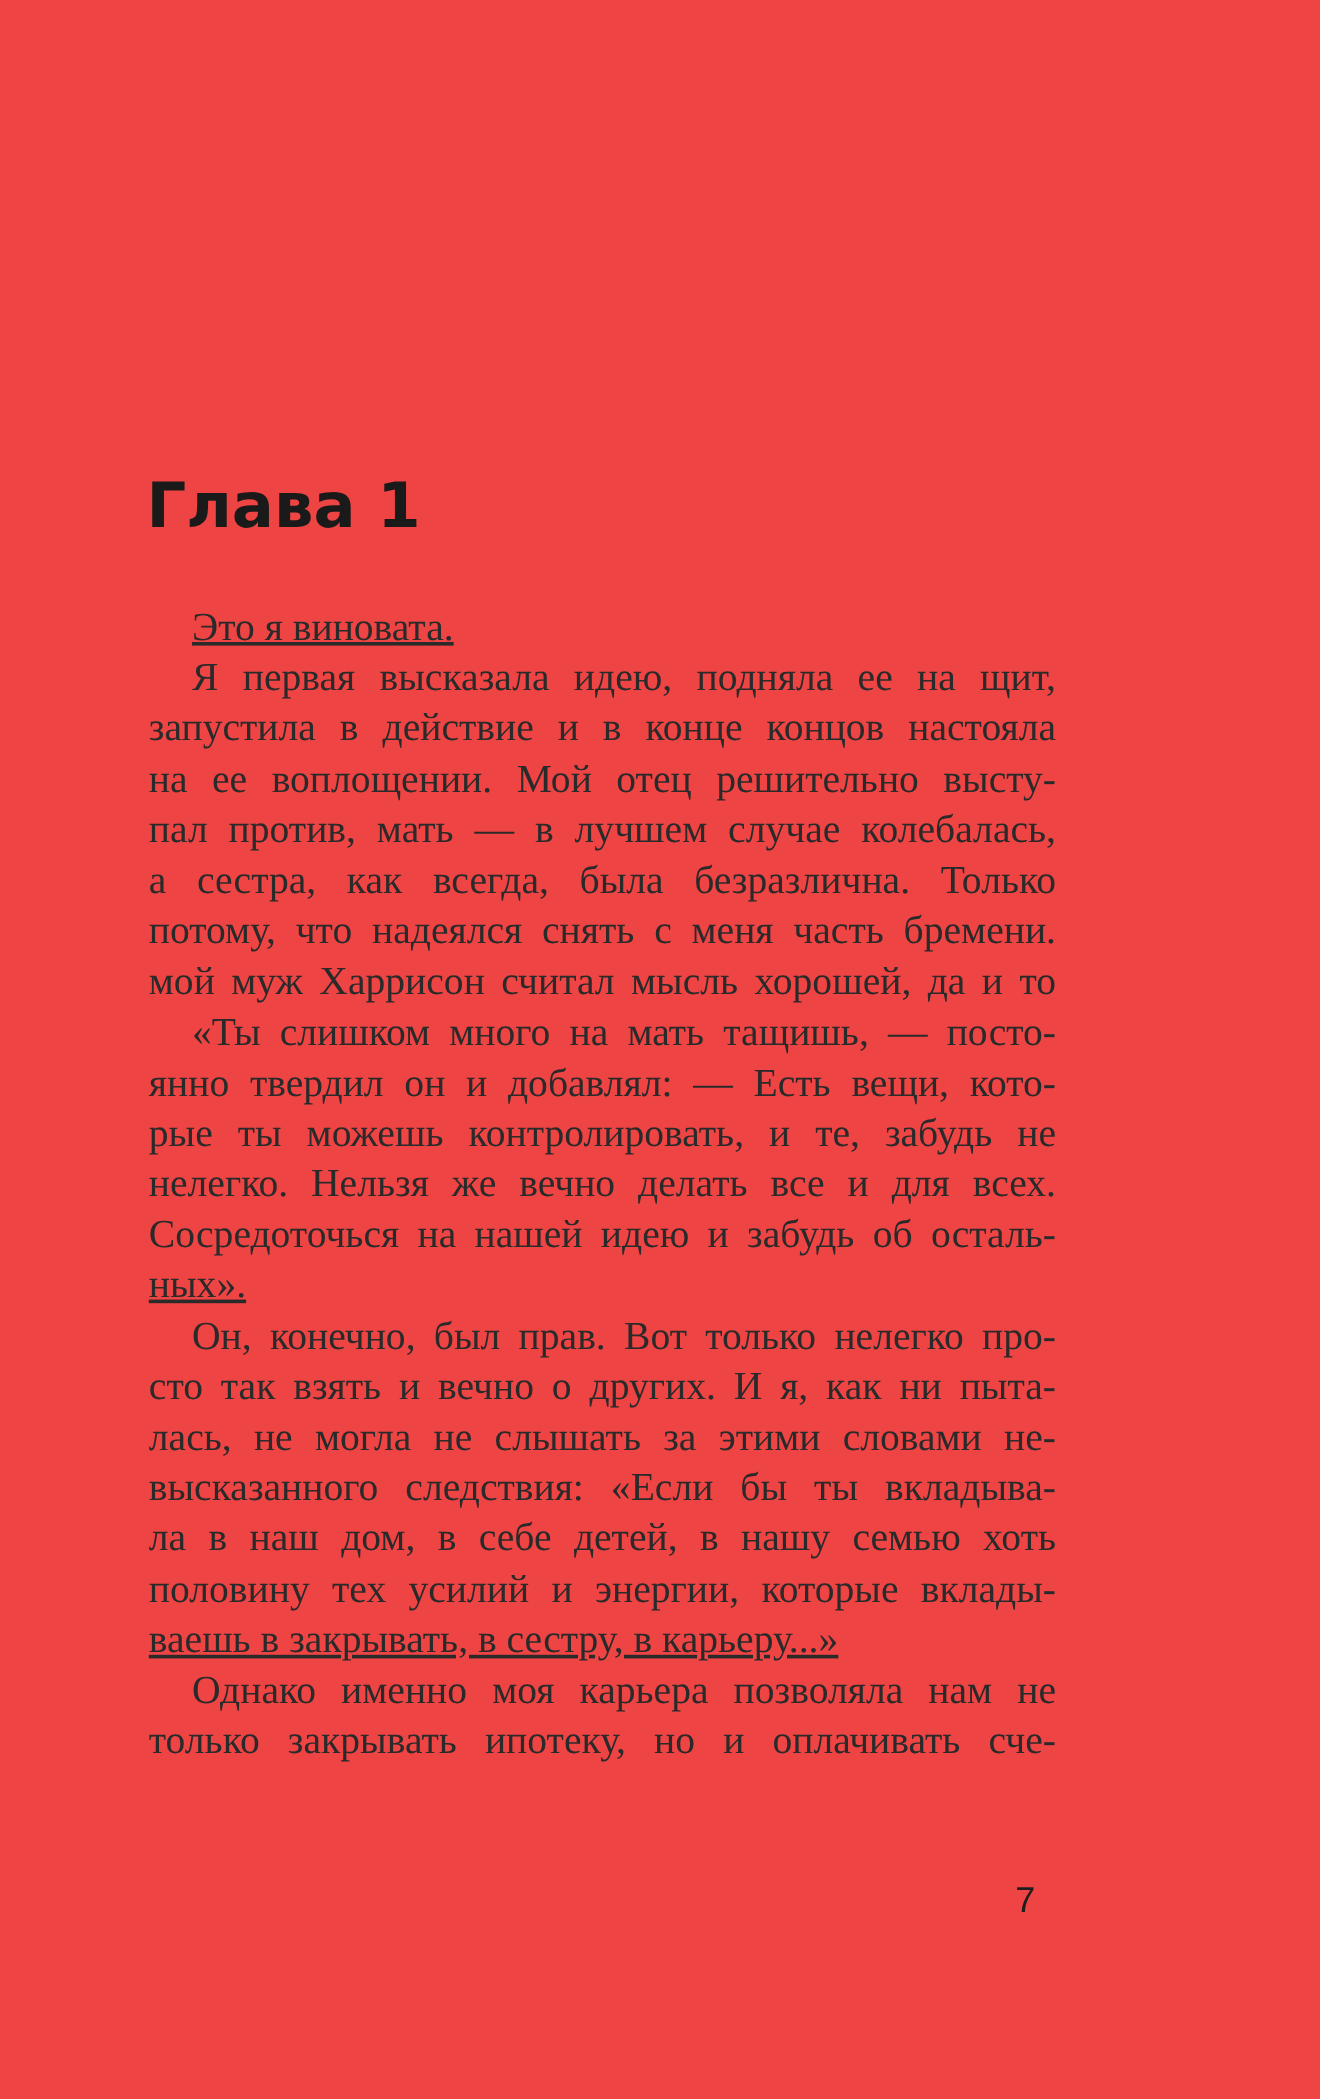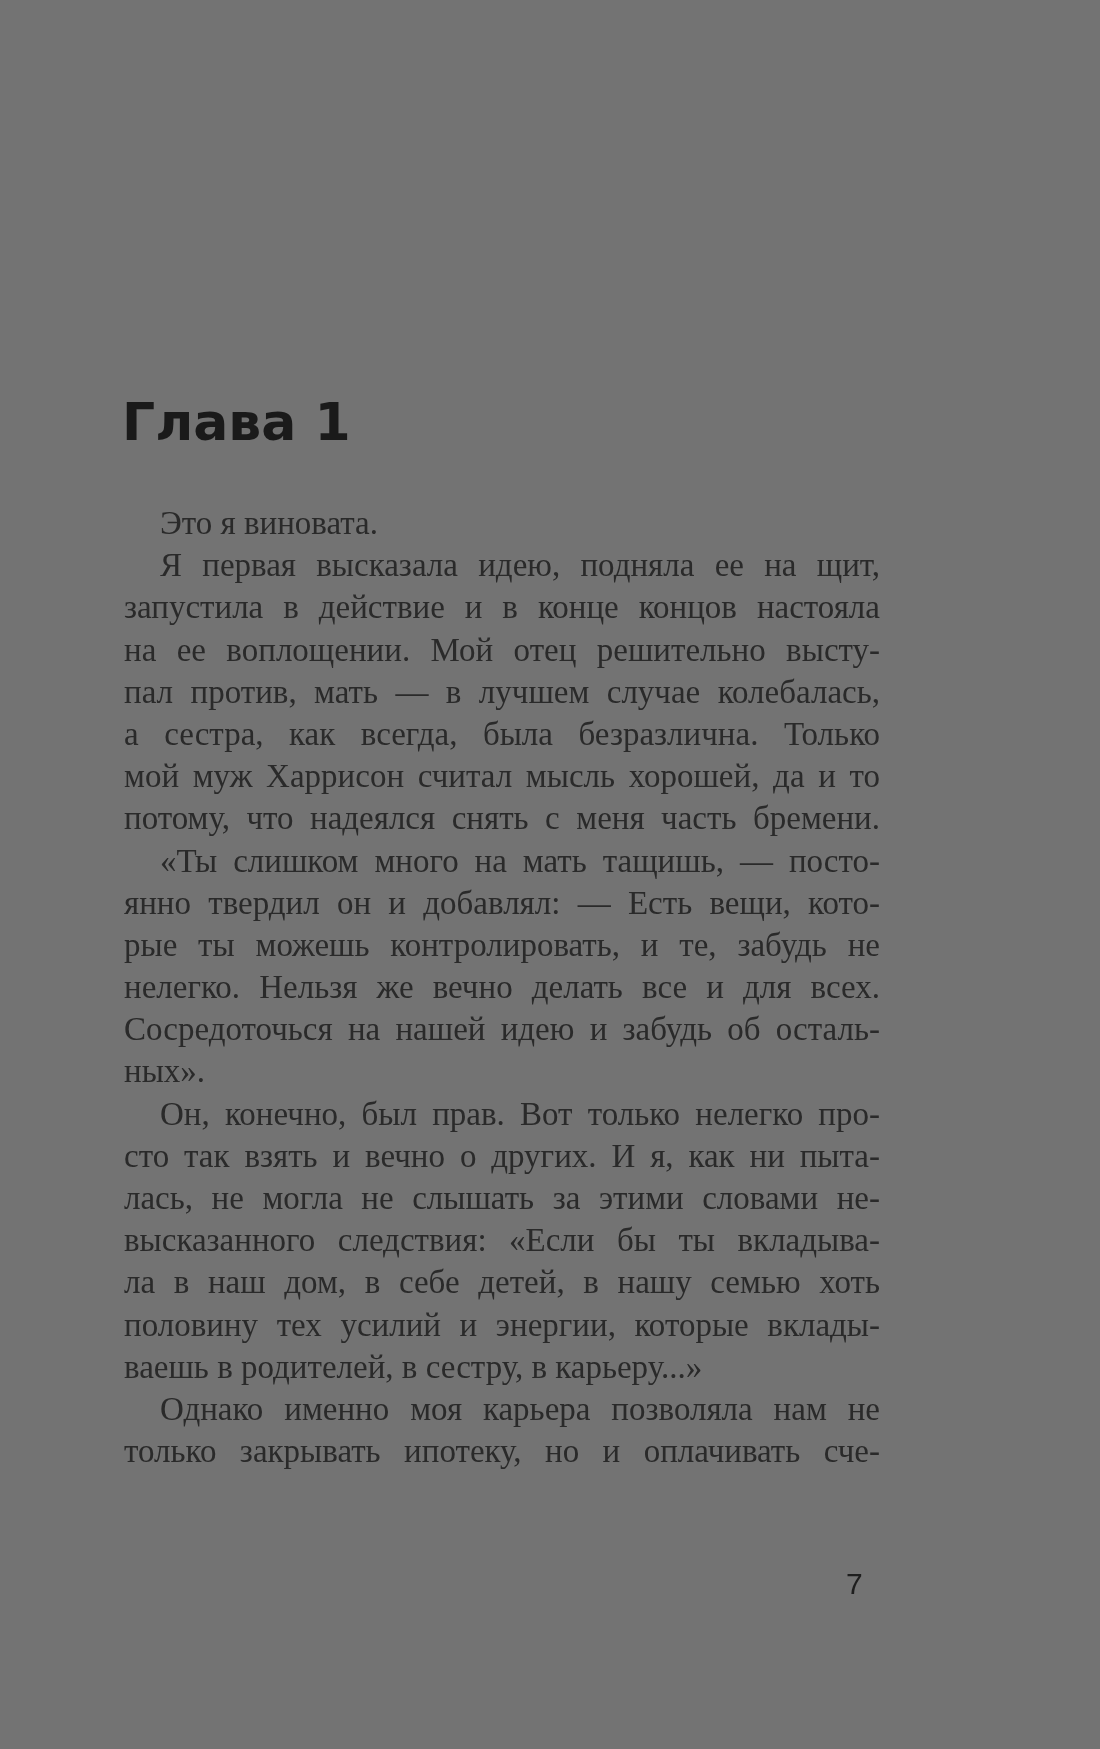--- a/index.html
+++ b/index.html
@@ -11,21 +11,21 @@
       width: 1100px;
       height: 1749px;
       position: relative;
       overflow: hidden;
     }
     .page {
       position: absolute;
       left: 0; top: 0;
       width: 1100px;
       height: 1749px;
-      background: #737373;
+      background: #ef4444;
     }
     .chapter-title {
       position: absolute;
       left: 122px;
       top: 392px;
       margin: 0;
       font-family: "DejaVu Sans", sans-serif;
       font-weight: bold;
       font-size: 52px;
       line-height: 60px;
@@ -48,20 +48,21 @@
       white-space: nowrap;
       text-align: justify;
       text-align-last: justify;
       transform-origin: left center;
     }
     .line.indent {
       padding-left: 36px;
     }
     .line.last {
       text-align-last: left;
+      text-decoration: underline;
     }
     .page-number {
       position: absolute;
       left: 846px;
       top: 1566px;
       font-family: "Liberation Sans", sans-serif;
       font-size: 30px;
       line-height: 36px;
       color: #1e1e1e;
     }
@@ -72,33 +73,33 @@
 <div class="page">
   <h1 class="chapter-title">Глава 1</h1>
 
   <div class="body-text">
     <span class="line indent last">Это я виновата.</span>
     <span class="line indent">Я первая высказала идею, подняла ее на щит,</span>
     <span class="line">запустила в действие и в конце концов настояла</span>
     <span class="line">на ее воплощении. Мой отец решительно высту-</span>
     <span class="line">пал против, мать — в лучшем случае колебалась,</span>
     <span class="line">а сестра, как всегда, была безразлична. Только</span>
+    <span class="line">потому, что надеялся снять с меня часть бремени.</span>
     <span class="line">мой муж Харрисон считал мысль хорошей, да и то</span>
-    <span class="line">потому, что надеялся снять с меня часть бремени.</span>
     <span class="line indent">«Ты слишком много на мать тащишь, — посто-</span>
     <span class="line">янно твердил он и добавлял: — Есть вещи, кото-</span>
     <span class="line">рые ты можешь контролировать, и те, забудь не</span>
     <span class="line">нелегко. Нельзя же вечно делать все и для всех.</span>
     <span class="line">Сосредоточься на нашей идею и забудь об осталь-</span>
     <span class="line last">ных».</span>
     <span class="line indent">Он, конечно, был прав. Вот только нелегко про-</span>
     <span class="line">сто так взять и вечно о других. И я, как ни пыта-</span>
     <span class="line">лась, не могла не слышать за этими словами не-</span>
     <span class="line">высказанного следствия: «Если бы ты вкладыва-</span>
     <span class="line">ла в наш дом, в себе детей, в нашу семью хоть</span>
     <span class="line">половину тех усилий и энергии, которые вклады-</span>
-    <span class="line last">ваешь в родителей, в сестру, в карьеру...»</span>
+    <span class="line last">ваешь в закрывать, в сестру, в карьеру...»</span>
     <span class="line indent">Однако именно моя карьера позволяла нам не</span>
     <span class="line">только закрывать ипотеку, но и оплачивать сче-</span>
   </div>
 
   <div class="page-number">7</div>
 </div>
 
 </body></html>

